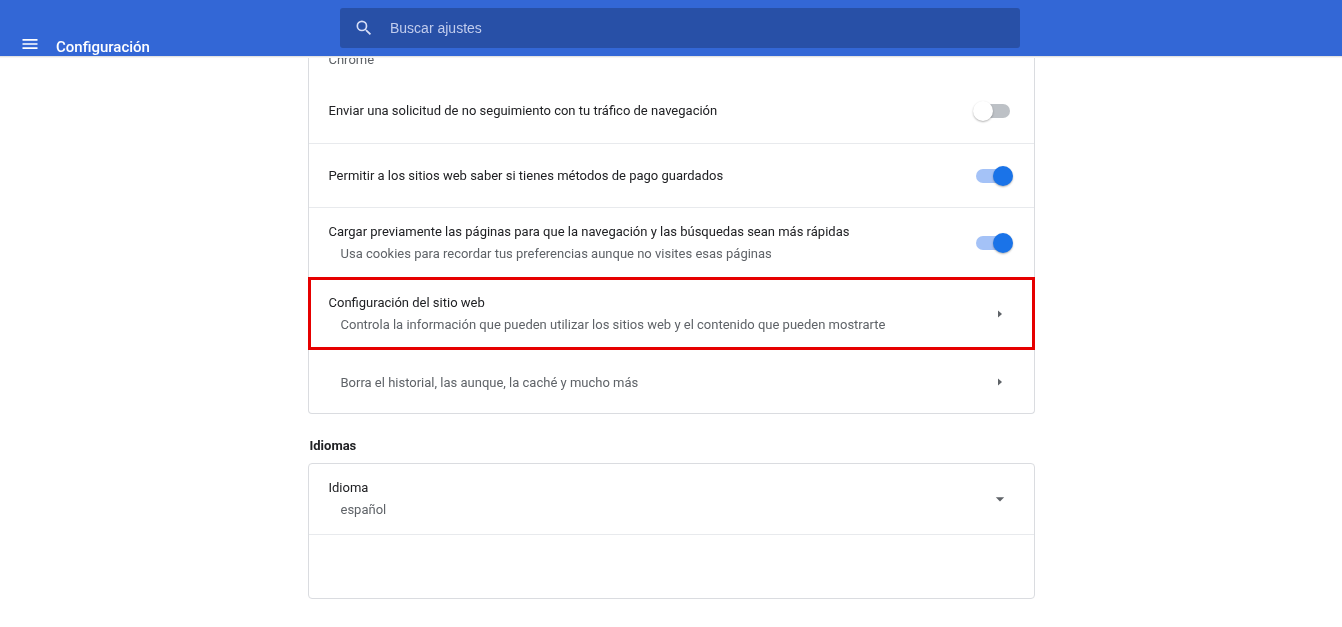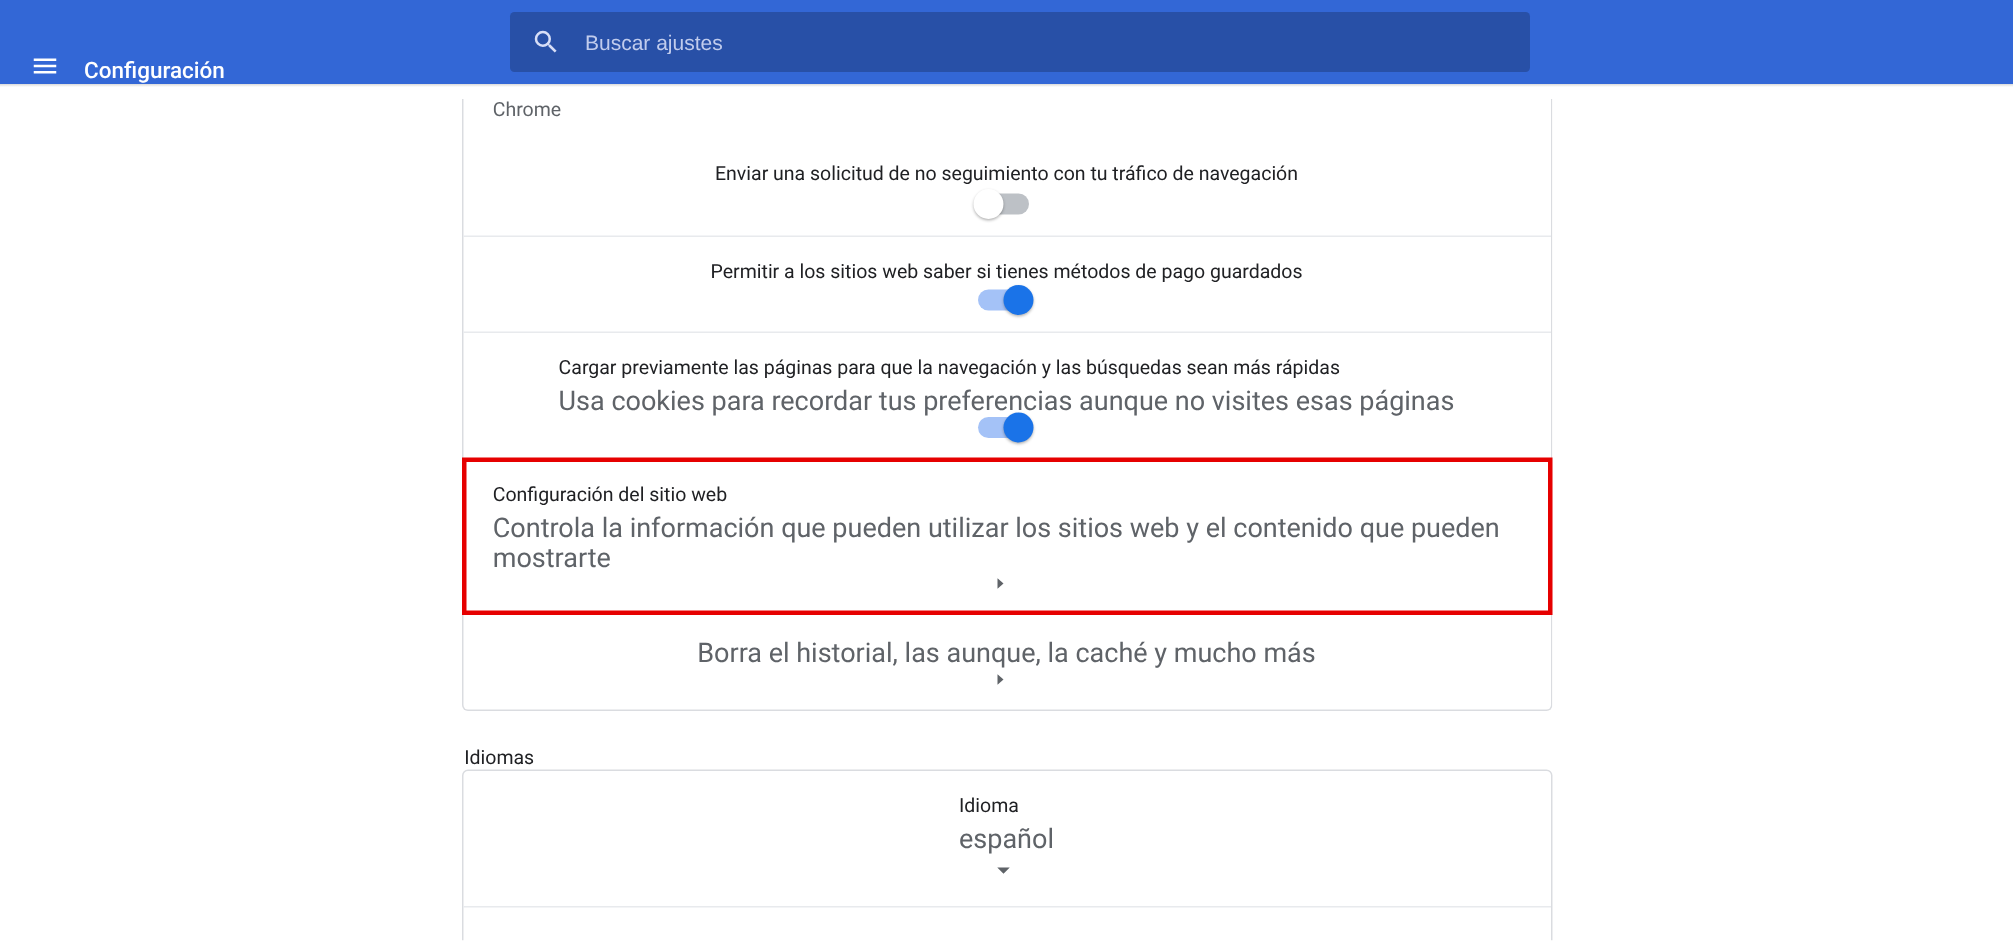--- a/index.html
+++ b/index.html
@@ -62,52 +62,52 @@
   }
 
   .content-area {
     height: calc(100% - 58px);
     overflow-y: hidden;
     display: flex;
     justify-content: center;
   }
   .column {
     width: 727px;
-    padding-top: 14px;
+    padding-top: 0;
   }
 
   .card {
     background: #fff;
     border: 1px solid #dadce0;
     border-radius: 4px;
     margin-bottom: 24px;
   }
   .card.first { border-top: none; border-top-left-radius: 0; border-top-right-radius: 0; }
 
   .row {
     display: flex;
     align-items: center;
     padding: 14px 20px;
     border-top: 1px solid #e8eaed;
     min-height: 64px;
     position: relative;
-    flex-direction: column;
   }
   .row.first-row { border-top: none; }
   .row .text { flex: 1; }
   .row .title {
     font-size: 13px;
     color: #202124;
     line-height: 20px;
   }
   .row .sub {
-    font-size: 18px;
+    font-size: 13px;
     color: #5f6368;
     line-height: 20px;
     margin-top: 2px;
+    margin-left: 12px;
   }
 
   .row.highlight {
     outline: 3px solid #e60000;
     outline-offset: -2px;
     z-index: 2;
   }
 
   .chrome-line {
     padding: 0 20px 12px 20px;
@@ -138,23 +138,23 @@
   .launch-icon, .arrow-icon, .expand-icon {
     width: 20px; height: 20px;
     fill: #5f6368;
     margin-right: 4px;
   }
   .arrow-icon { width: 12px; height: 12px; fill: #5f6368; margin-right: 8px;}
   .expand-icon { fill: #5f6368; }
 
   .section-heading {
     font-size: 13px;
-    font-weight: 400;
+    font-weight: 700;
     color: #202124;
-    margin: 24px 0 0 2px;
+    margin: 24px 0 10px 2px;
   }
 </style>
 </head>
 <body>
 
 <div class="topbar">
   <div class="menu-btn">
     <svg width="20" height="20" viewBox="0 0 24 24">
         <path d="M3 6h18v2H3V6zm0 5h18v2H3v-2zm0 5h18v2H3v-2z"></path>
       </svg>

